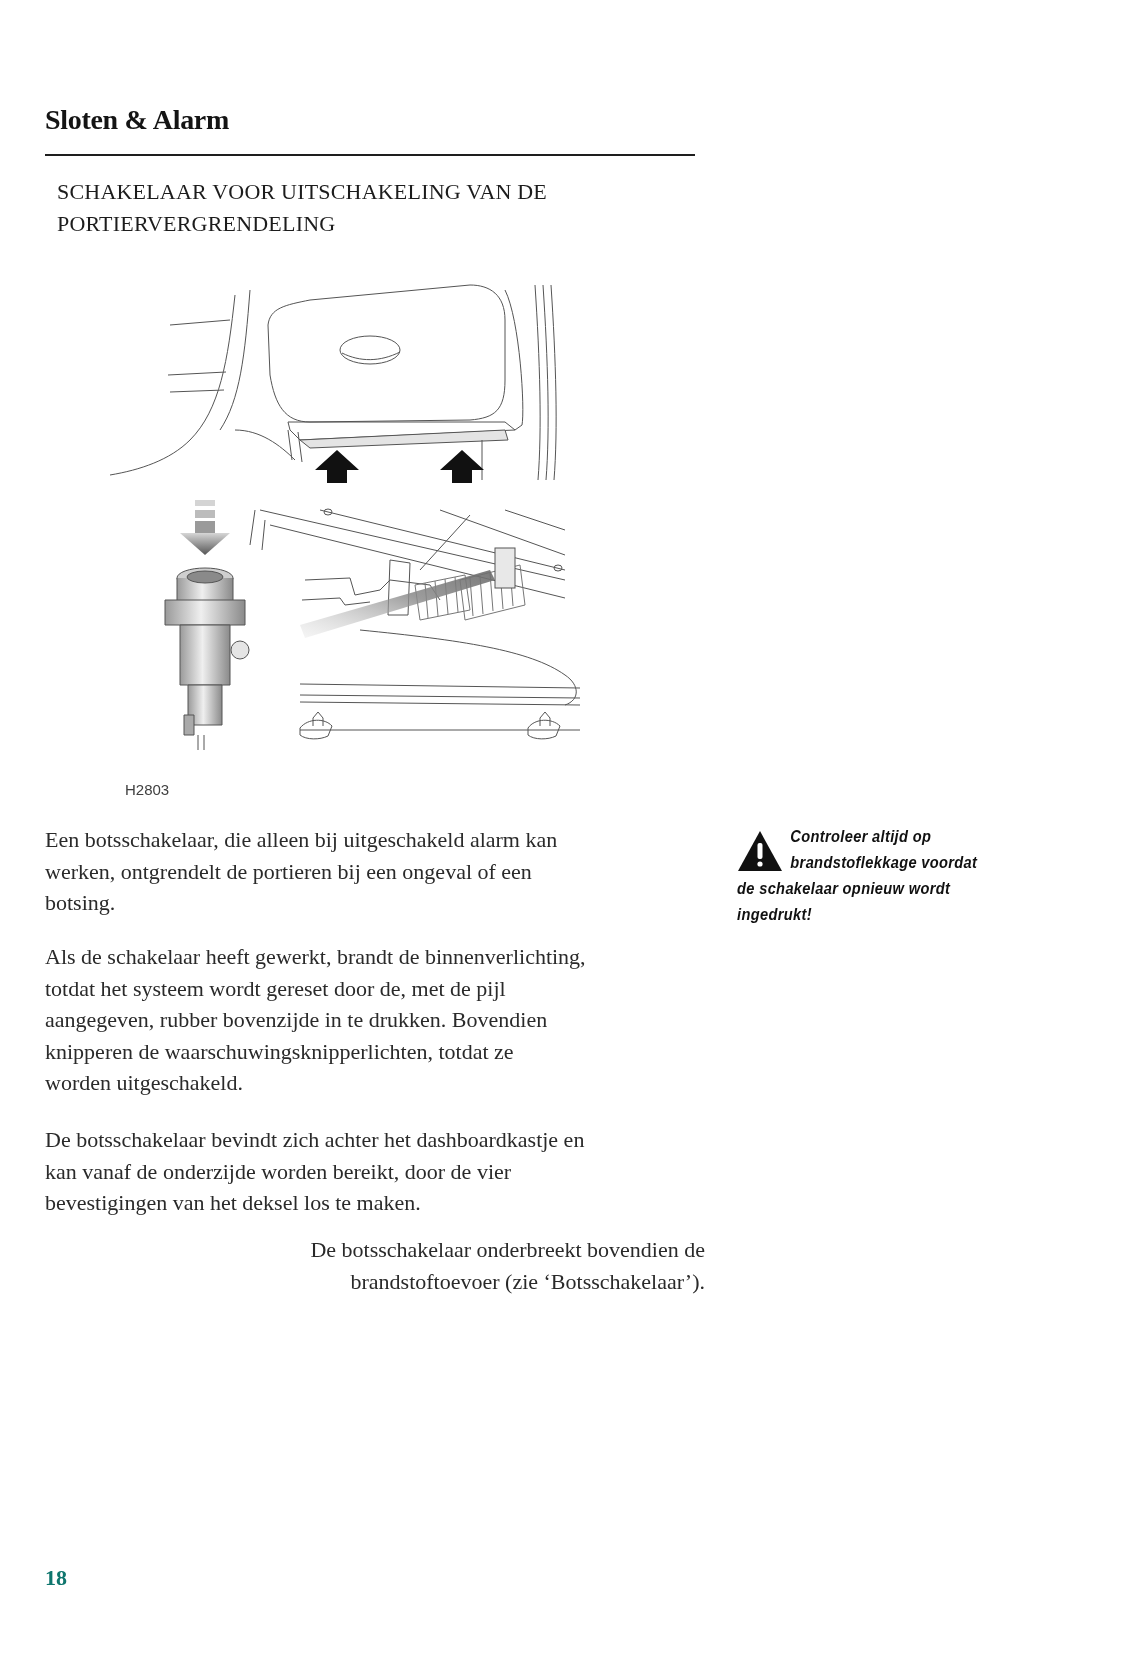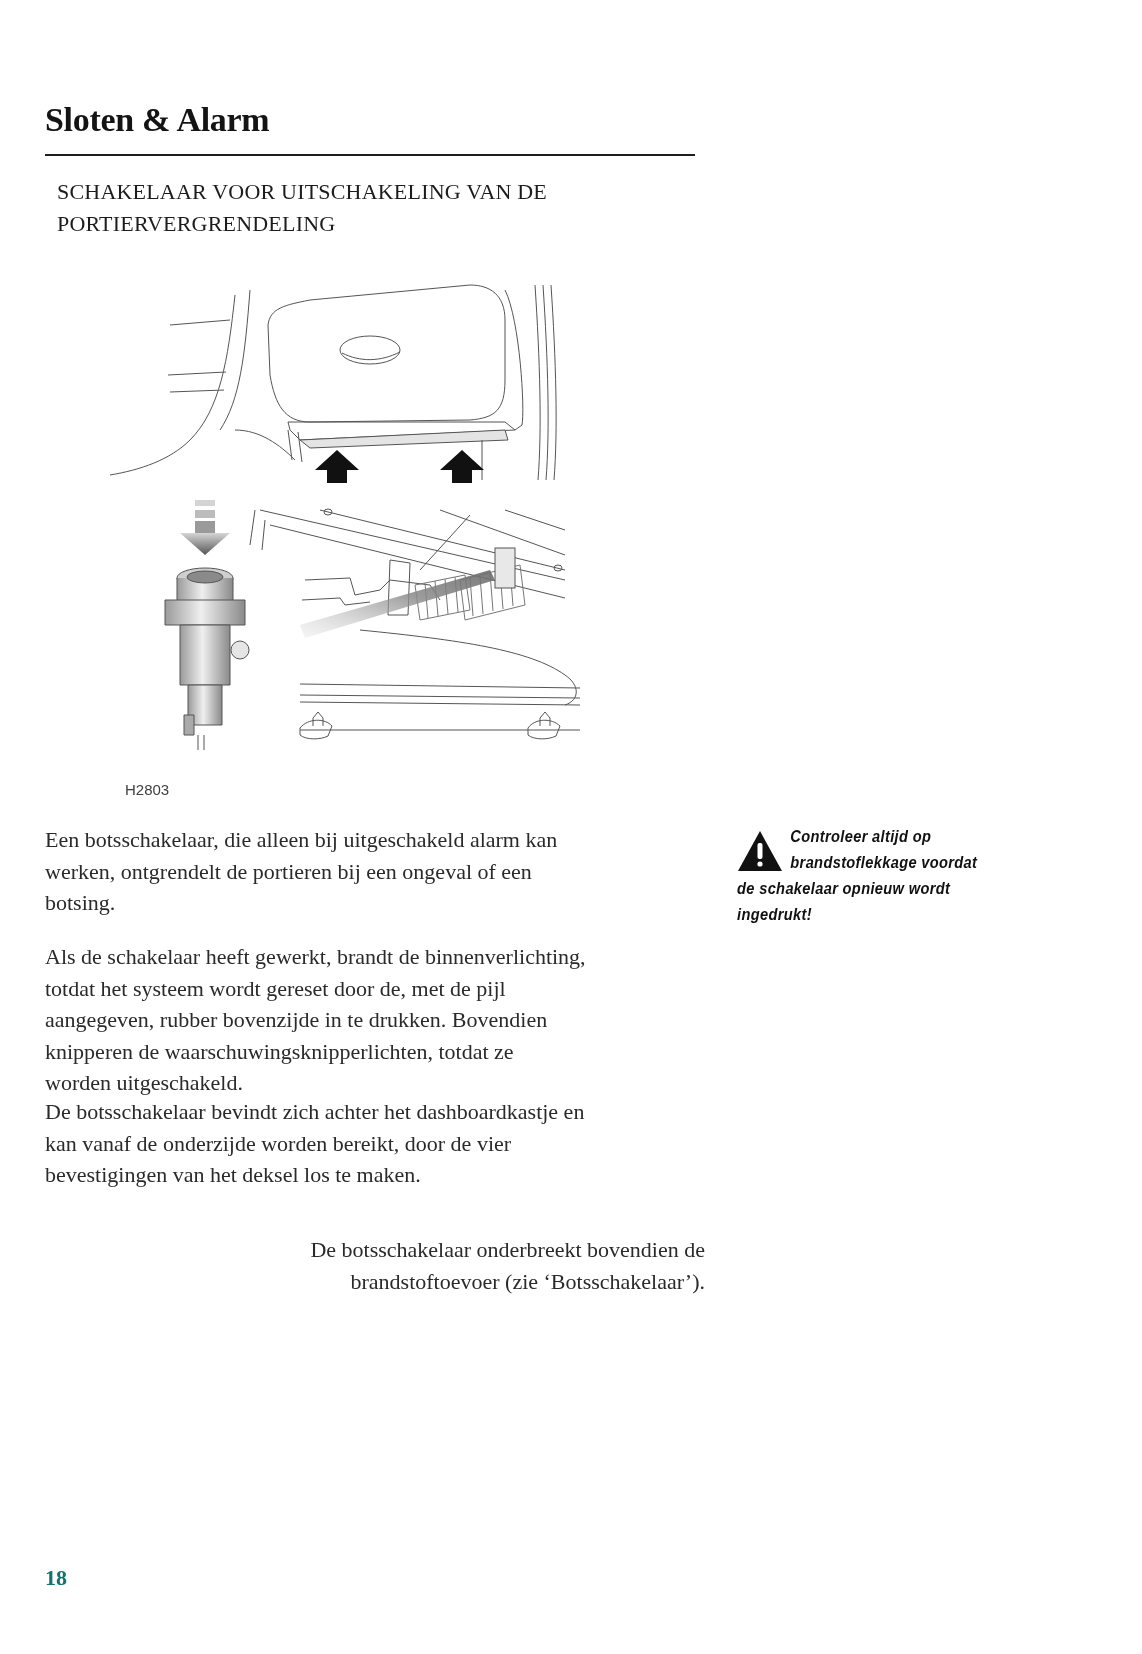--- a/index.html
+++ b/index.html
@@ -12,21 +12,21 @@
     height: 1654px;
     position: relative;
     overflow: hidden;
     color: #1a1a1a;
     font-family: "Liberation Serif", "DejaVu Serif", serif;
   }
   .page-title {
     position: absolute;
     left: 45px;
     top: 100px;
-    font-size: 34px;
+    font-size: 28px;
     font-weight: bold;
     letter-spacing: -0.3px;
     color: #141414;
     line-height: 40px;
   }
   .title-rule {
     position: absolute;
     left: 45px;
     top: 154px;
     width: 650px;
@@ -66,21 +66,21 @@
     position: absolute;
     left: 45px;
     width: 660px;
     font-size: 22px;
     line-height: 31.5px;
     color: #2a2a2a;
   }
   .body-text div { white-space: nowrap; }
   .p1 { top: 824px; }
   .p2 { top: 941px; }
-  .p3 { top: 1096px; }
+  .p3 { top: 1124px; }
   .p4 { top: 1234px; text-align: right; }
   .italic { }
 
   .warning {
     position: absolute;
     left: 737px;
     top: 824px;
     width: 300px;
   }
   .warning-icon {

